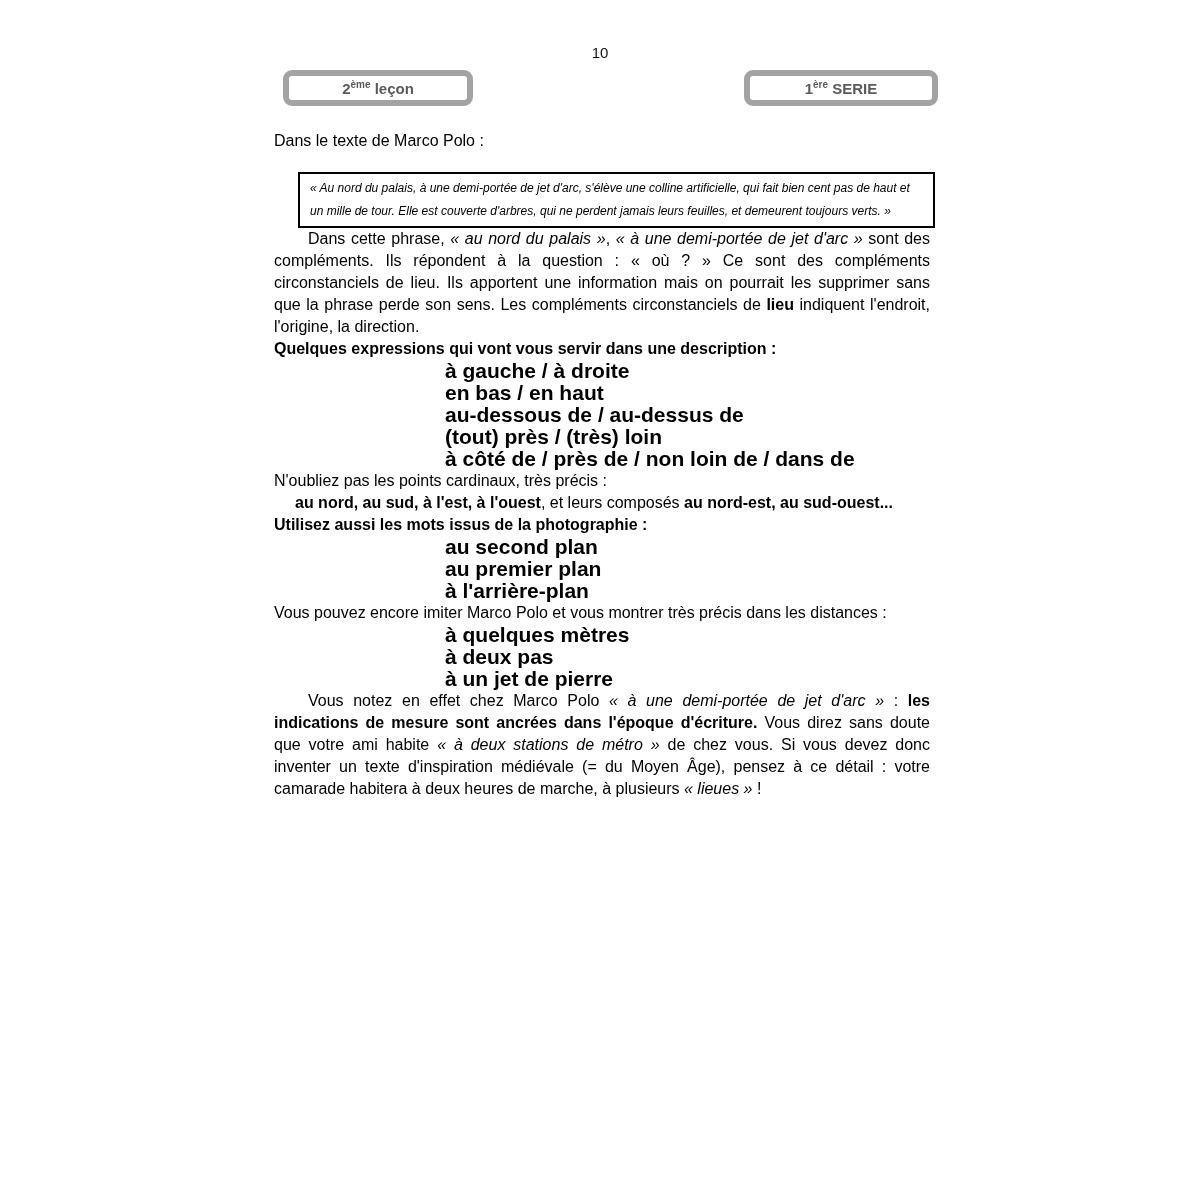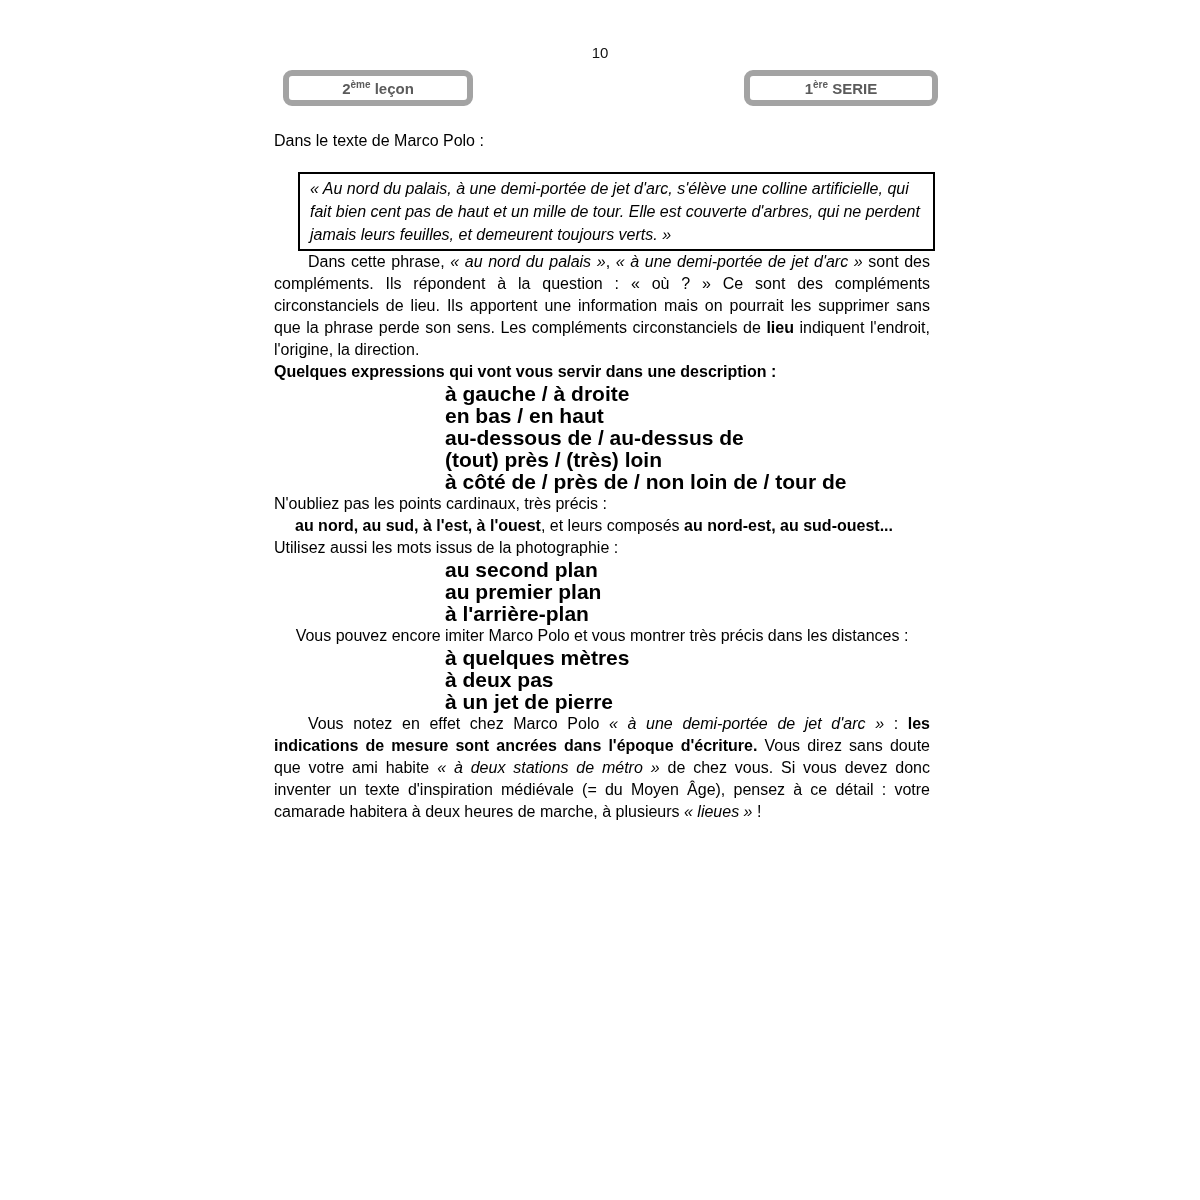--- a/index.html
+++ b/index.html
@@ -49,21 +49,21 @@
   }
   .content p { margin: 0; padding: 0; }
   .intro { margin-left: 34px; }
   .quote-box {
     box-sizing: border-box;
     margin: 20px 0 0 24px;
     width: 637px;
     border: 2px solid #000000;
     padding: 3px 10px;
     font-style: italic;
-    font-size: 16px;
+    font-size: 12px;
     line-height: 23px;
   }
   .para-justify {
     margin-top: 15px;
     text-align: justify;
     text-indent: 34px;
   }
   .expr-heading {
     margin: 27px 0 0 34px;
     font-weight: bold;
@@ -73,22 +73,22 @@
     font-weight: bold;
     font-size: 21px;
   }
   .bold-list div { line-height: 22px; }
   .cardinals-intro { margin: 16px 0 0 34px; }
   .cardinals-line {
     margin-left: 88px;
     text-indent: 21px;
     text-align: justify;
   }
-  .photo-intro { margin: 27px 0 0 34px; }
-  .dist-intro  { margin: 20px 0 0 34px; text-align: center; }
+  .photo-intro { margin: 27px 0 0 34px; font-weight: bold; }
+  .dist-intro  { margin: 20px 0 0 34px; }
   .final-para {
     margin-top: 20px;
     text-align: justify;
     text-indent: 34px;
   }
   .bd { font-weight: bold; }
   .it { font-style: italic; }
   .footer {
     position: absolute;
     left: 278px;
@@ -122,21 +122,21 @@
     </div>
 
     <p class="para-justify"><span>Dans cette phrase, </span><span class="it">« au nord du palais »</span><span>, </span><span class="it">« à une demi-portée de jet d'arc »</span><span> sont des compléments. Ils répondent à la question : « où ? » Ce sont des compléments circonstanciels de lieu. Ils apportent une information mais on pourrait les supprimer sans que la phrase perde son sens. Les compléments circonstanciels de </span><span class="bd">lieu</span><span> indiquent l'endroit, l'origine, la direction.</span></p>
 
     <p class="expr-heading">Quelques expressions qui vont vous servir dans une description :</p>
     <div class="bold-list">
       <div>à gauche / à droite</div>
       <div>en bas / en haut</div>
       <div>au-dessous de / au-dessus de</div>
       <div>(tout) près / (très) loin</div>
-      <div>à côté de / près de / non loin de / tour de</div>
+      <div>à côté de / près de / non loin de / dans de</div>
     </div>
 
     <p class="cardinals-intro">N'oubliez pas les points cardinaux, très précis :</p>
     <p class="cardinals-line"><span class="bd">au nord, au sud, à l'est, à l'ouest</span><span>, et leurs composés </span><span class="bd">au nord-est, au sud-ouest...</span></p>
 
     <p class="photo-intro">Utilisez aussi les mots issus de la photographie :</p>
     <div class="bold-list">
       <div>au second plan</div>
       <div>au premier plan</div>
       <div>à l'arrière-plan</div>

